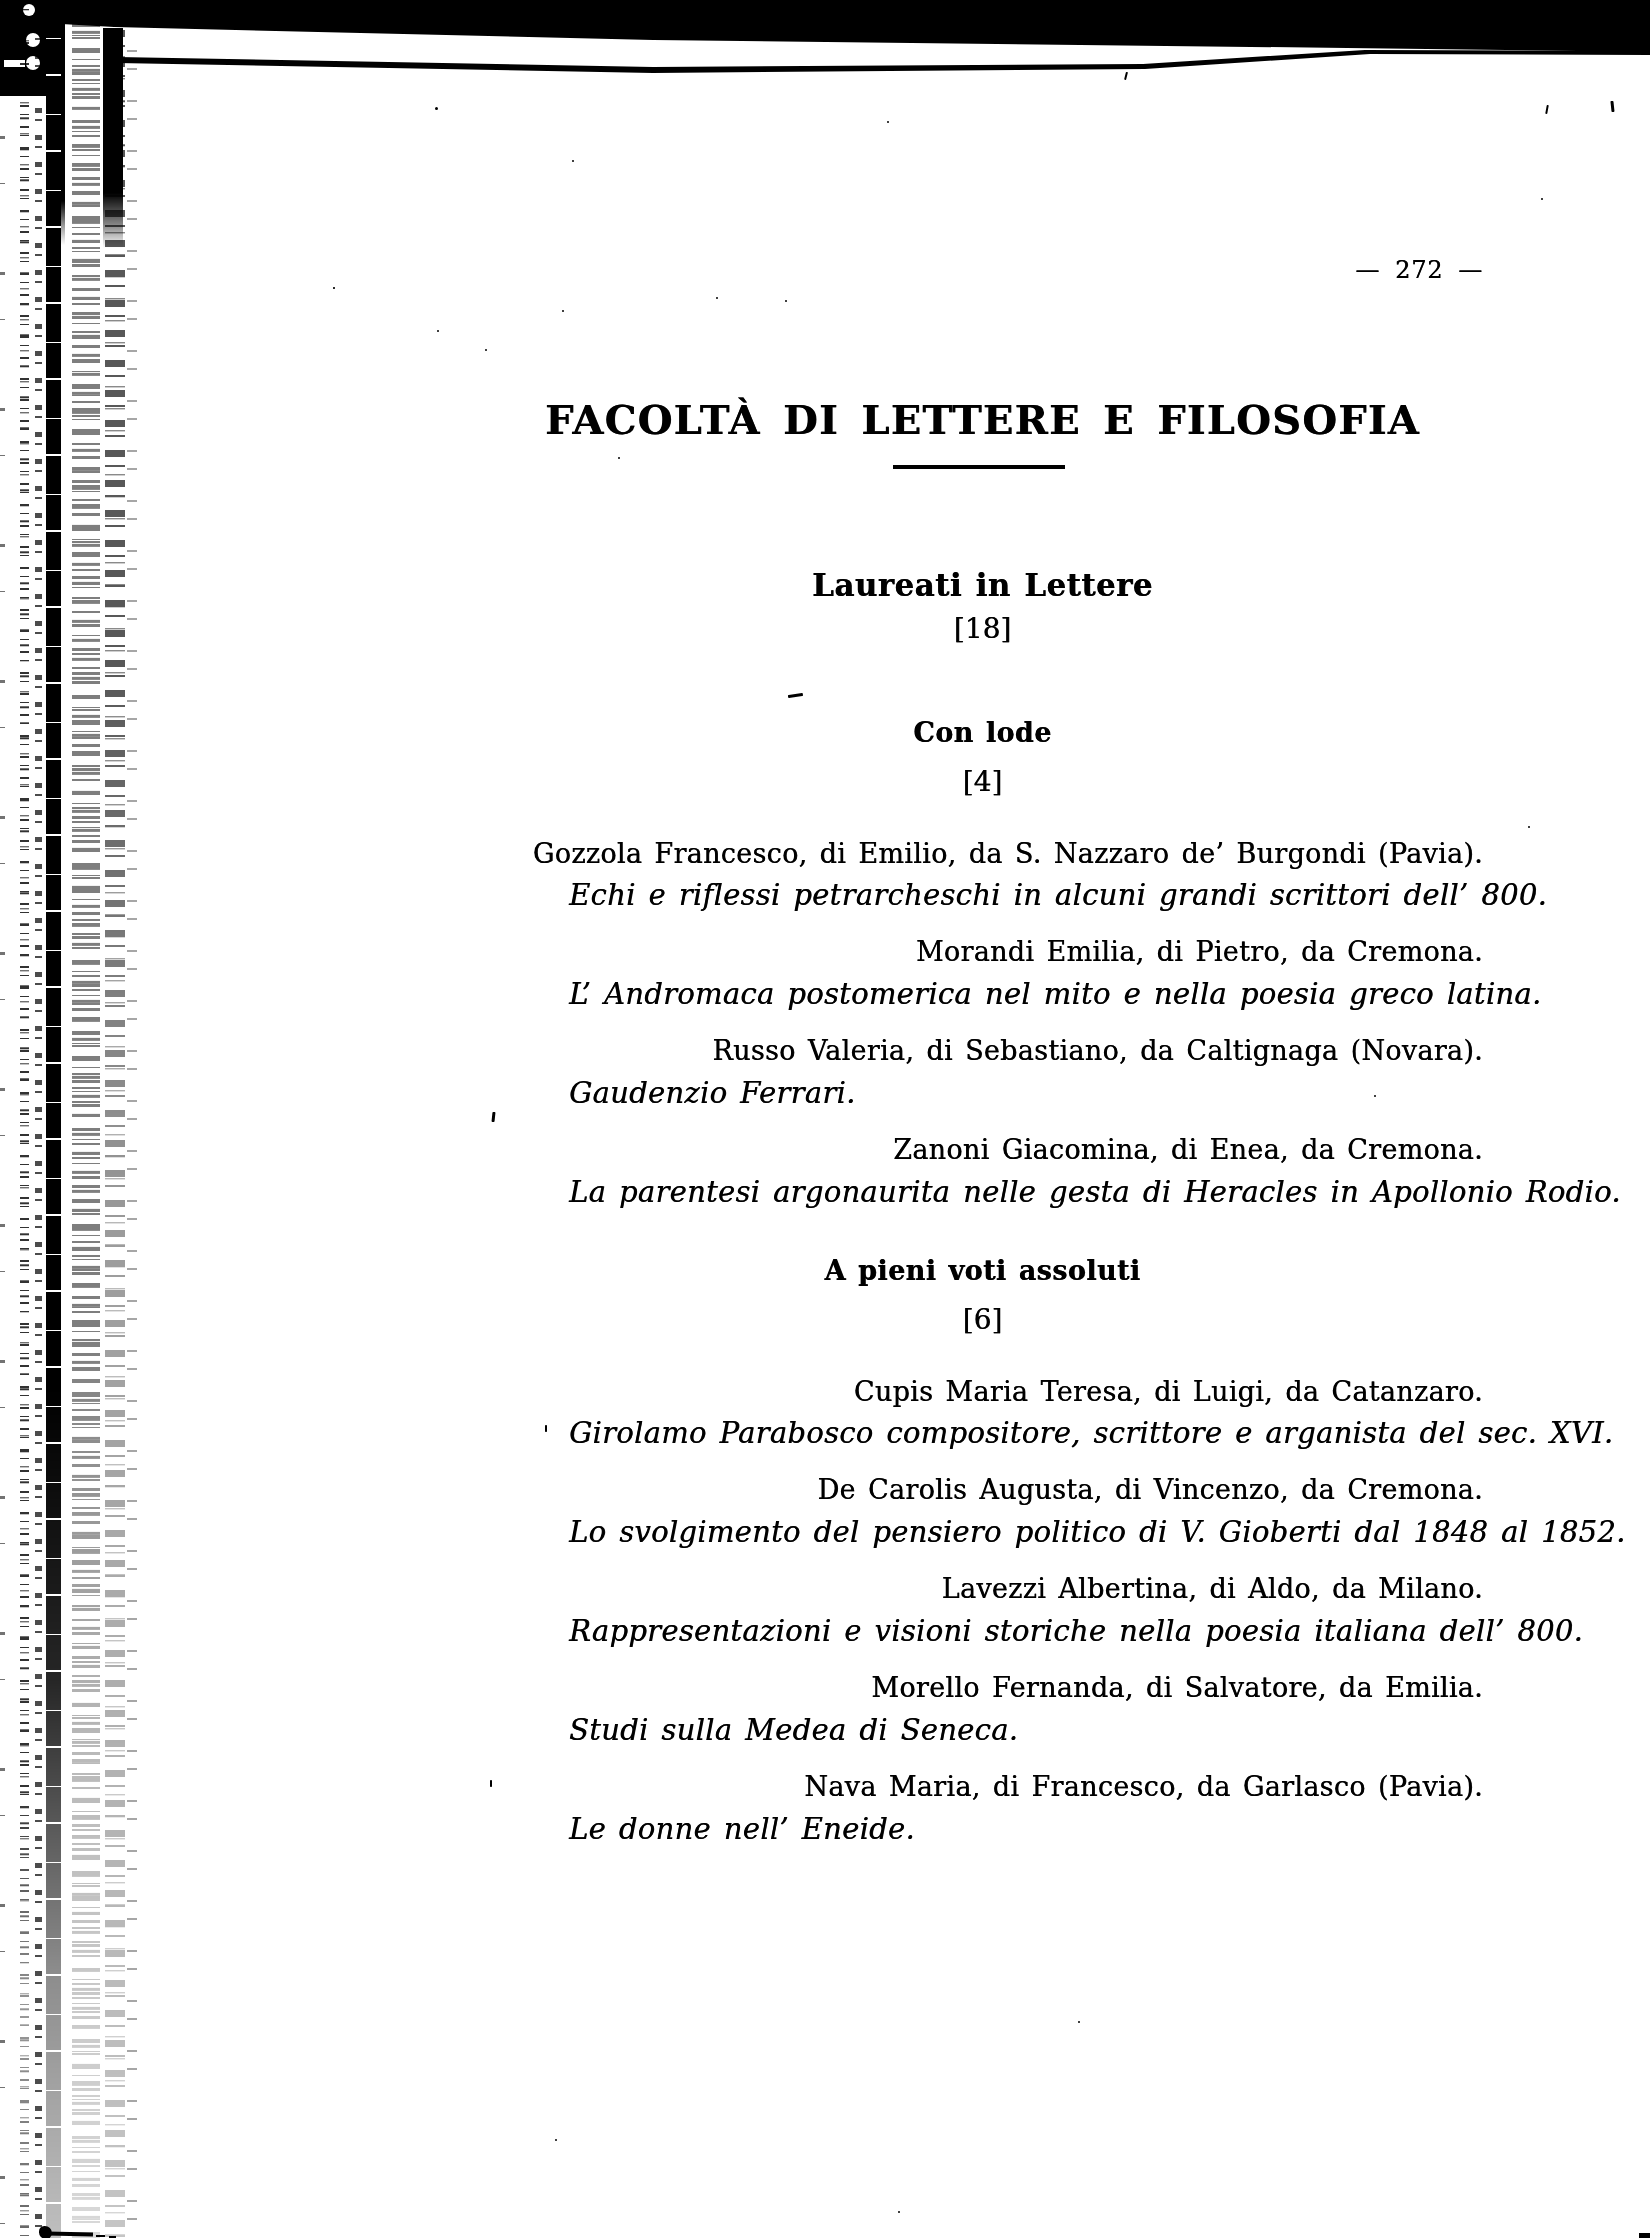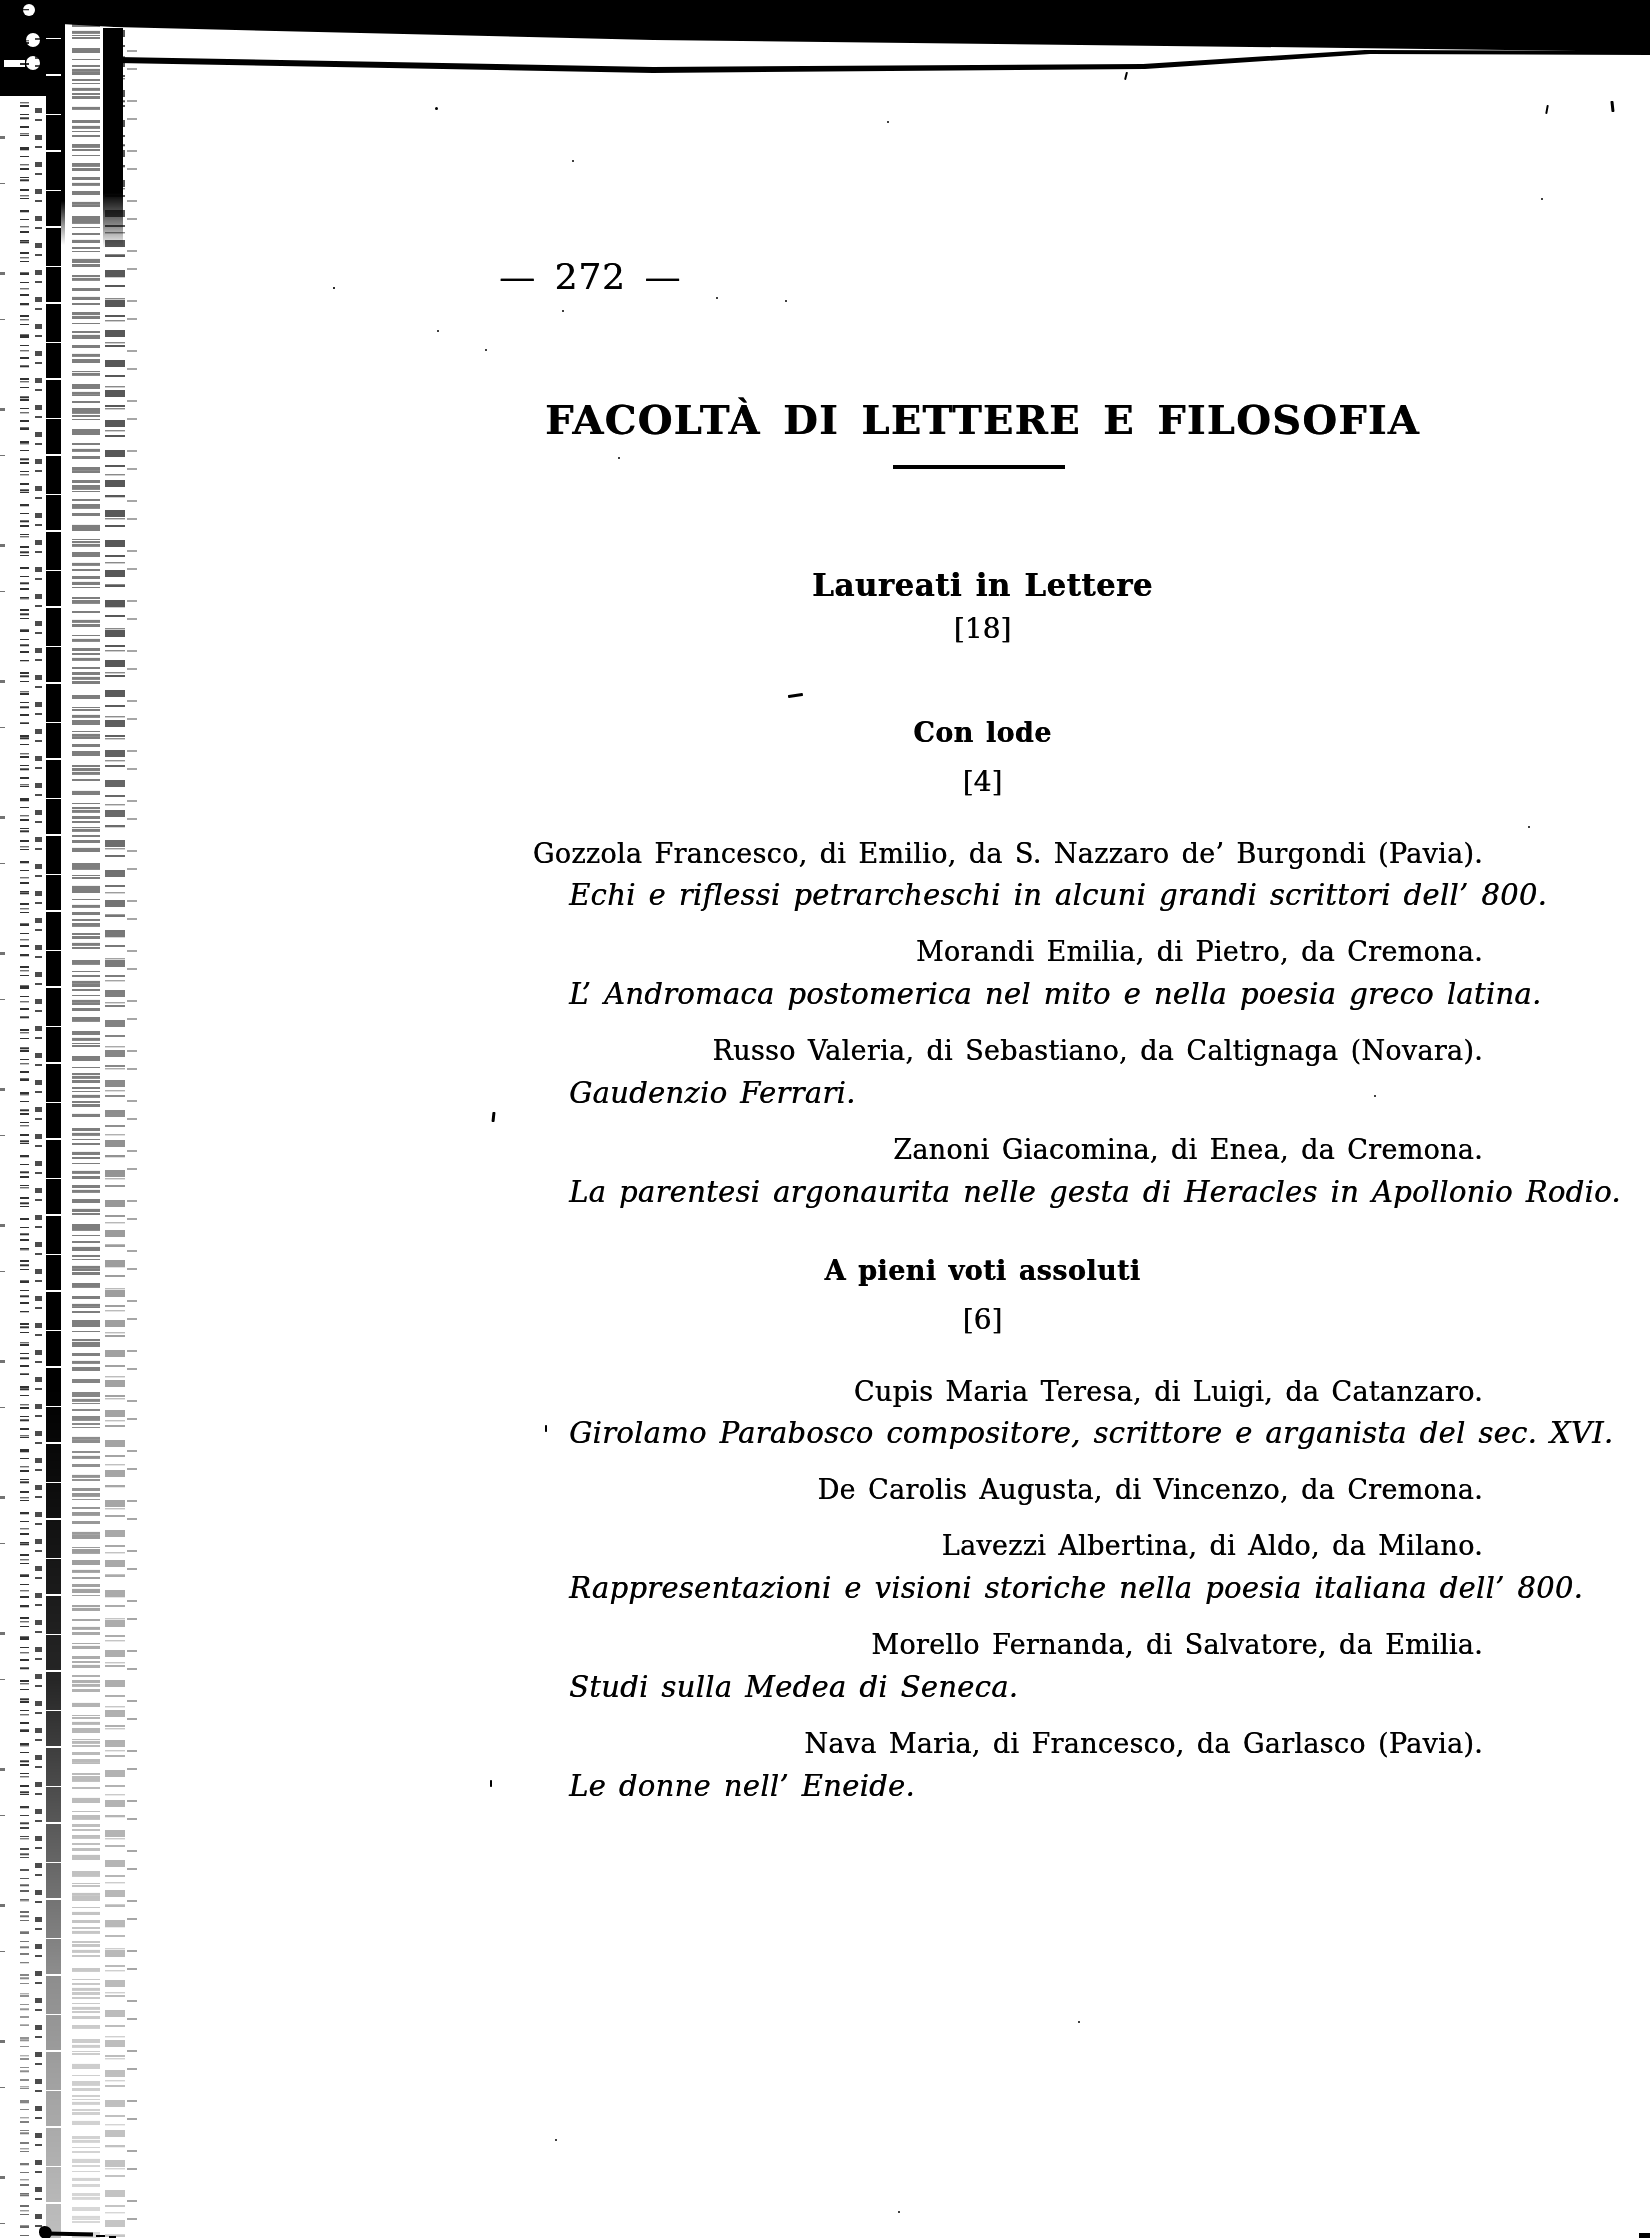--- a/index.html
+++ b/index.html
@@ -78,22 +78,22 @@
   .bottom-dash1 { left:96px; top:2235px; width:9px; height:2.4px;  background:#000; }
   .bottom-dash2 { left:109px; top:2236px; width:6.5px;  height:1.6px;  background:#000; }
   .bottom-right-mark { left:1639px; top:2233px; width:11.4px; height:5.7px; background:#000; }
 
   .speck { position:absolute; background:#000; border-radius:50%; }
   .tick  { position:absolute; background:#000; border-radius:0.8px; }
 
   
   .content { position:absolute; left:482px; top:0; width:1001px; }
   .page-number {
-    position:absolute; top:256px; left:17px; width:100%;
-    text-align:left; font-size:36px; word-spacing:6.5px; letter-spacing:0.8px;
+    position:absolute; top:256px; left:0; width:100%;
+    text-align:right; font-size:24px; word-spacing:6.5px; letter-spacing:0.8px;
   }
   .faculty-title {
     position:absolute; top:397px; left:0; width:100%;
     text-align:center; font-size:40px; font-weight:bold; line-height:46px;
     letter-spacing:1.2px; word-spacing:7.3px; white-space:nowrap;
   }
   .title-rule { position:absolute; top:465px; left:411px; width:172px; height:4.1px; background:#000; }
   .degree-title {
     position:absolute; top:567px; left:0; width:100%;
     text-align:center; font-size:31px; font-weight:bold; letter-spacing:0.4px; word-spacing:2.4px;
@@ -202,20 +202,21 @@
         <section class="group group-1">
     <div class="group-heading ink">A pieni voti assoluti</div>
     <div class="group-count ink">[6]</div>
     <div class="entries">
             <div class="entry">
     <div class="entry-name ink">Cupis Maria Teresa, di Luigi, da Catanzaro.</div>
     <div class="entry-thesis ink">Girolamo Parabosco compositore, scrittore e arganista del sec. XVI.</div>
   </div>
             <div class="entry">
     <div class="entry-name ink">De Carolis Augusta, di Vincenzo, da Cremona.</div>
+    <div class="entry-thesis ink">Lo svolgimento del pensiero politico di V. Gioberti dal 1848 al 1852.</div>
   </div>
             <div class="entry">
     <div class="entry-name ink">Lavezzi Albertina, di Aldo, da Milano.</div>
     <div class="entry-thesis ink">Rappresentazioni e visioni storiche nella poesia italiana dell’ 800.</div>
   </div>
             <div class="entry">
     <div class="entry-name ink">Morello Fernanda, di Salvatore, da Emilia.</div>
     <div class="entry-thesis ink">Studi sulla Medea di Seneca.</div>
   </div>
             <div class="entry">

